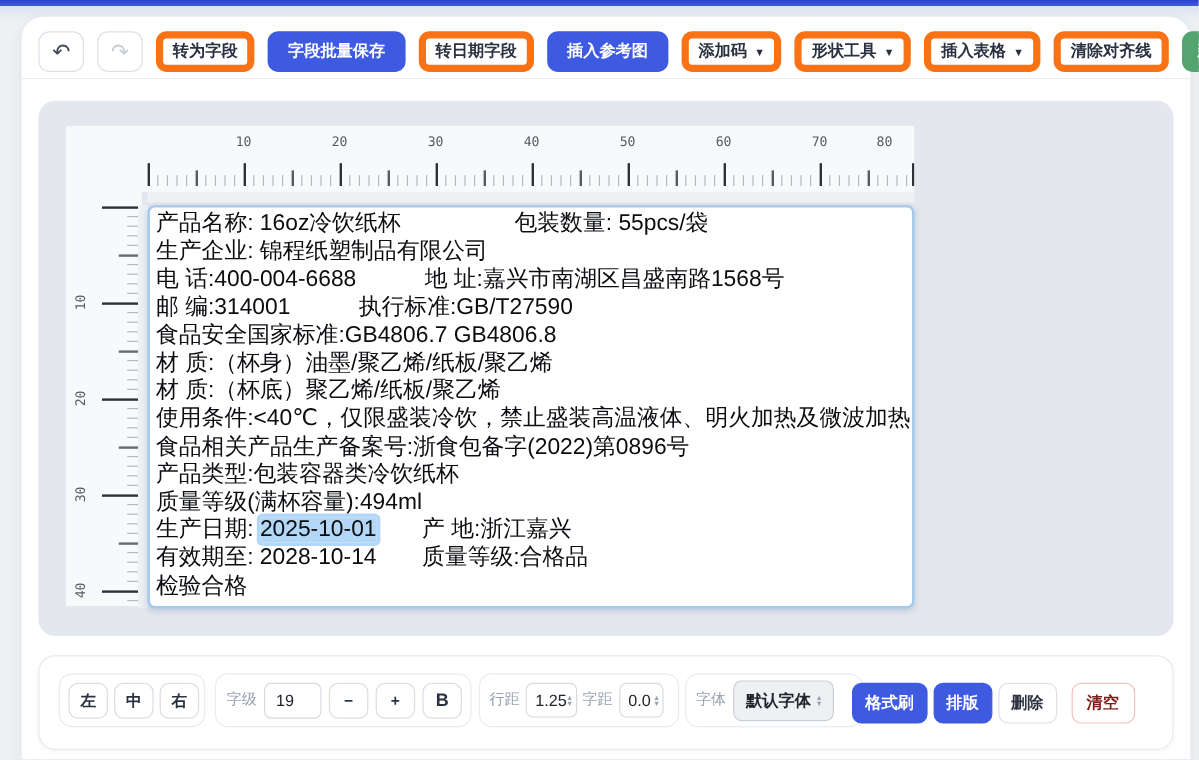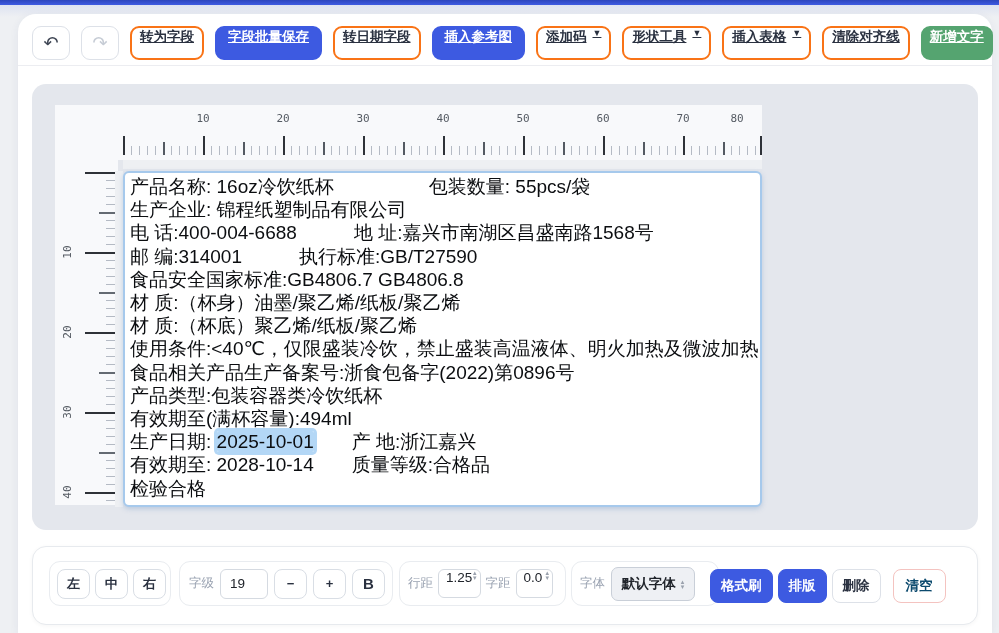--- a/index.html
+++ b/index.html
@@ -13,23 +13,23 @@
   .topfade { position:absolute; left:0; top:5px; width:999px; height:12px;
     background:linear-gradient(to bottom,#dde2f1,#eef0f3); }
 
   .card { position:absolute; left:18px; top:14px; width:974px; height:619px;
     background:#ffffff; border-radius:18px 18px 0 0;
     box-shadow:0 2px 10px rgba(40,60,120,.07); }
 
   
   .toolbar { position:absolute; left:14px; top:12px; height:34px;
     display:flex; align-items:center; gap:11px; }
-  .tbtn { height:34px; padding:0 8px; border-radius:9px; border:2px solid #f97316;
+  .tbtn { height:34px; padding:0 8px; border-radius:9px; border:6px solid #f97316;
     background:#fff; color:#2a3140; font:600 13.5px "Liberation Sans","DejaVu Sans",sans-serif;
-    display:inline-flex; justify-content:center; gap:6px; cursor:pointer; white-space:nowrap;text-decoration:underline; }
+    display:inline-flex; align-items:center; justify-content:center; gap:6px; cursor:pointer; white-space:nowrap; }
   .tbtn.primary { background:#3d5ae1; border-color:#3d5ae1; color:#fff; padding:0 11px; }
   .tbtn.success { background:#55a470; border-color:#55a470; color:#fff; padding:0 7px; }
   .tbtn .dd { font-size:9px; line-height:1; transform:translateY(1px); }
   .icon-btn { width:38px; height:34px; border:1px solid #dde1e8; border-radius:9px;
     background:#fff; display:inline-flex; align-items:center; justify-content:center;
     font-size:18px; color:#3f4654; cursor:pointer; }
   .icon-btn.disabled { color:#c6ccd5; }
   .divider { position:absolute; left:0; right:0; top:51px; height:1px; background:#ecedf1; }
 
   
@@ -70,35 +70,35 @@
   .g3 { left:366px; width:167px; padding:0 8px; gap:5px; }
   .g4 { left:538px; width:148px; padding:0 8px; gap:6px; }
   .sbtn { height:30px; min-width:33px; padding:0 6px; border:1px solid #d9dee5; border-radius:8px;
     background:#fff; color:#2a3140; font:600 13px "Liberation Sans","DejaVu Sans",sans-serif;
     display:inline-flex; align-items:center; justify-content:center; cursor:pointer; }
   .sbtn.boldb { font-weight:800; font-size:15px; }
   .glabel { font-size:12.5px; color:#98a1b0; white-space:nowrap; }
   .ginput { width:48px; height:30px; border:1px solid #d5dae1; border-radius:6px;
     padding:0 0 0 9px; font:13.5px "Liberation Sans","DejaVu Sans",sans-serif; color:#20242b; background:#fff; }
   .numwrap { height:29px; border:1px solid #d5dae1; border-radius:6px; background:#fff;
-    display:flex; align-items:flex-start; padding:0 3px 0 7px; }
+    display:flex; align-items:center; padding:0 3px 0 7px; }
   .numwrap input { border:none; outline:none; width:27px;
     font:13.5px "Liberation Sans","DejaVu Sans",sans-serif; color:#20242b; }
   .numwrap.narrow input { width:22px; }
   .spin { display:flex; flex-direction:column; align-items:center; line-height:5px;
     font-size:7px; color:#9aa1ad; cursor:pointer; }
   .fontsel { height:34px; width:84px; border:1px solid #c9cfd8; border-radius:7px;
     background:#eef0f4; display:flex; align-items:center; justify-content:center; gap:5px;
     font:600 13.5px "Liberation Sans","DejaVu Sans",sans-serif; color:#20242b; cursor:pointer; }
   .bbtns { position:absolute; left:677px; top:22px; display:flex; gap:5px; }
   .bbtn { height:34px; padding:0 10px; border-radius:8px; border:1px solid #dde1e8; background:#fff;
     color:#2a3140; font:600 13.5px "Liberation Sans","DejaVu Sans",sans-serif;
     display:inline-flex; align-items:center; justify-content:center; cursor:pointer; white-space:nowrap; }
   .bbtn.primary { background:#3d5ae1; border-color:#3d5ae1; color:#fff; }
-  .bbtn.danger { color:#0c4a6e; border-color:#f4c3c0; margin-left:7px; padding:0 12px; }
+  .bbtn.danger { color:#7f1d1d; border-color:#f4c3c0; margin-left:7px; padding:0 12px; }
 </style>
 </head>
 <body>
 
 <div class="topbar"></div>
 <div class="topfade"></div>
 
 <div class="card">
 
   <div class="toolbar">
@@ -290,21 +290,21 @@
           <div class="tline">产品名称: 16oz冷饮纸杯　　　　　包装数量: 55pcs/袋</div>
           <div class="tline">生产企业: 锦程纸塑制品有限公司</div>
           <div class="tline">电 话:400-004-6688　　　地 址:嘉兴市南湖区昌盛南路1568号</div>
           <div class="tline">邮 编:314001　　　执行标准:GB/T27590</div>
           <div class="tline">食品安全国家标准:GB4806.7 GB4806.8</div>
           <div class="tline">材 质:（杯身）油墨/聚乙烯/纸板/聚乙烯</div>
           <div class="tline">材 质:（杯底）聚乙烯/纸板/聚乙烯</div>
           <div class="tline">使用条件:&lt;40℃，仅限盛装冷饮，禁止盛装高温液体、明火加热及微波加热</div>
           <div class="tline">食品相关产品生产备案号:浙食包备字(2022)第0896号</div>
           <div class="tline">产品类型:包装容器类冷饮纸杯</div>
-          <div class="tline">有效期至(满杯容量):494ml</div>
+          <div class="tline">质量等级(满杯容量):494ml</div>
           <div class="tline"><span>生产日期: </span><span class="hl">2025-10-01</span><span>　　产 地:浙江嘉兴</span></div>
           <div class="tline">有效期至: 2028-10-14　　质量等级:合格品</div>
           <div class="tline">检验合格</div>
         </div>
     </div>
   </div>
 
   <div class="bottombar">
     <div class="grp g1">
       <button class="sbtn">左</button>

